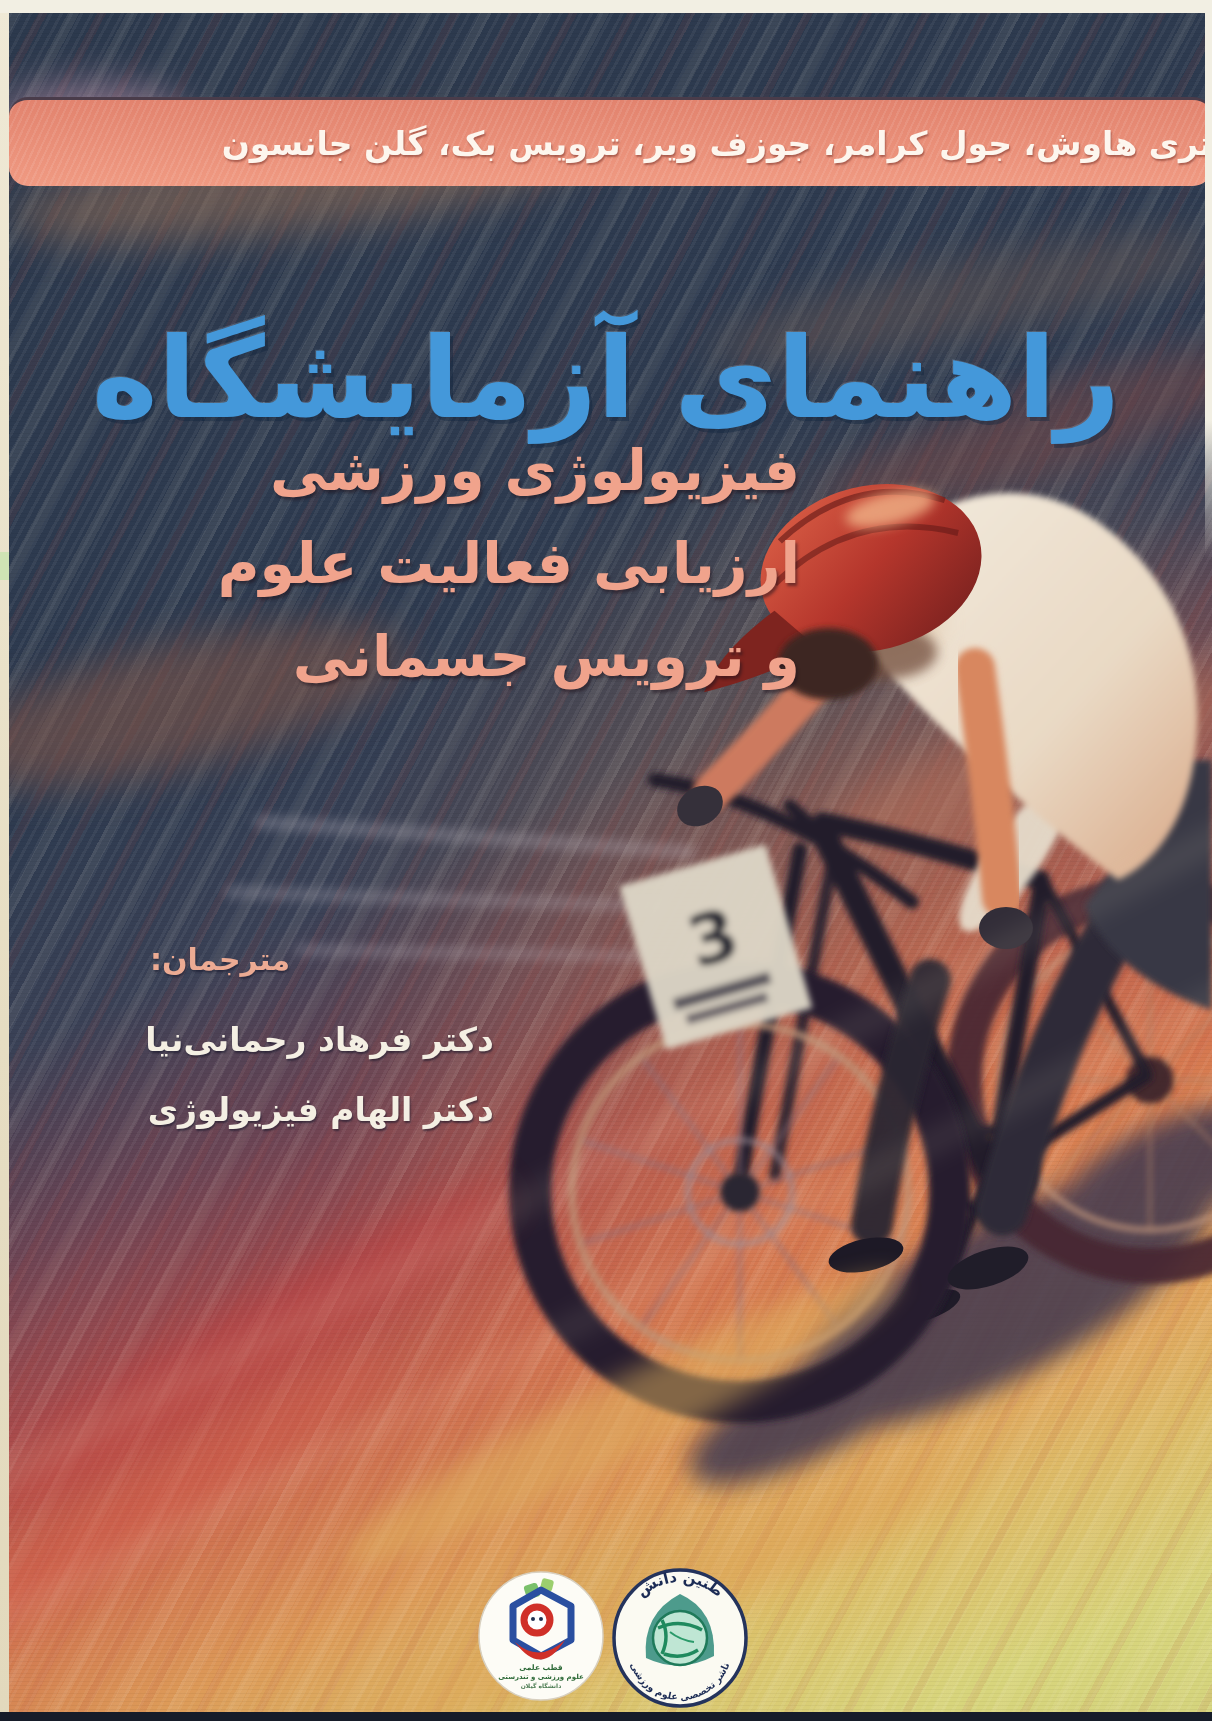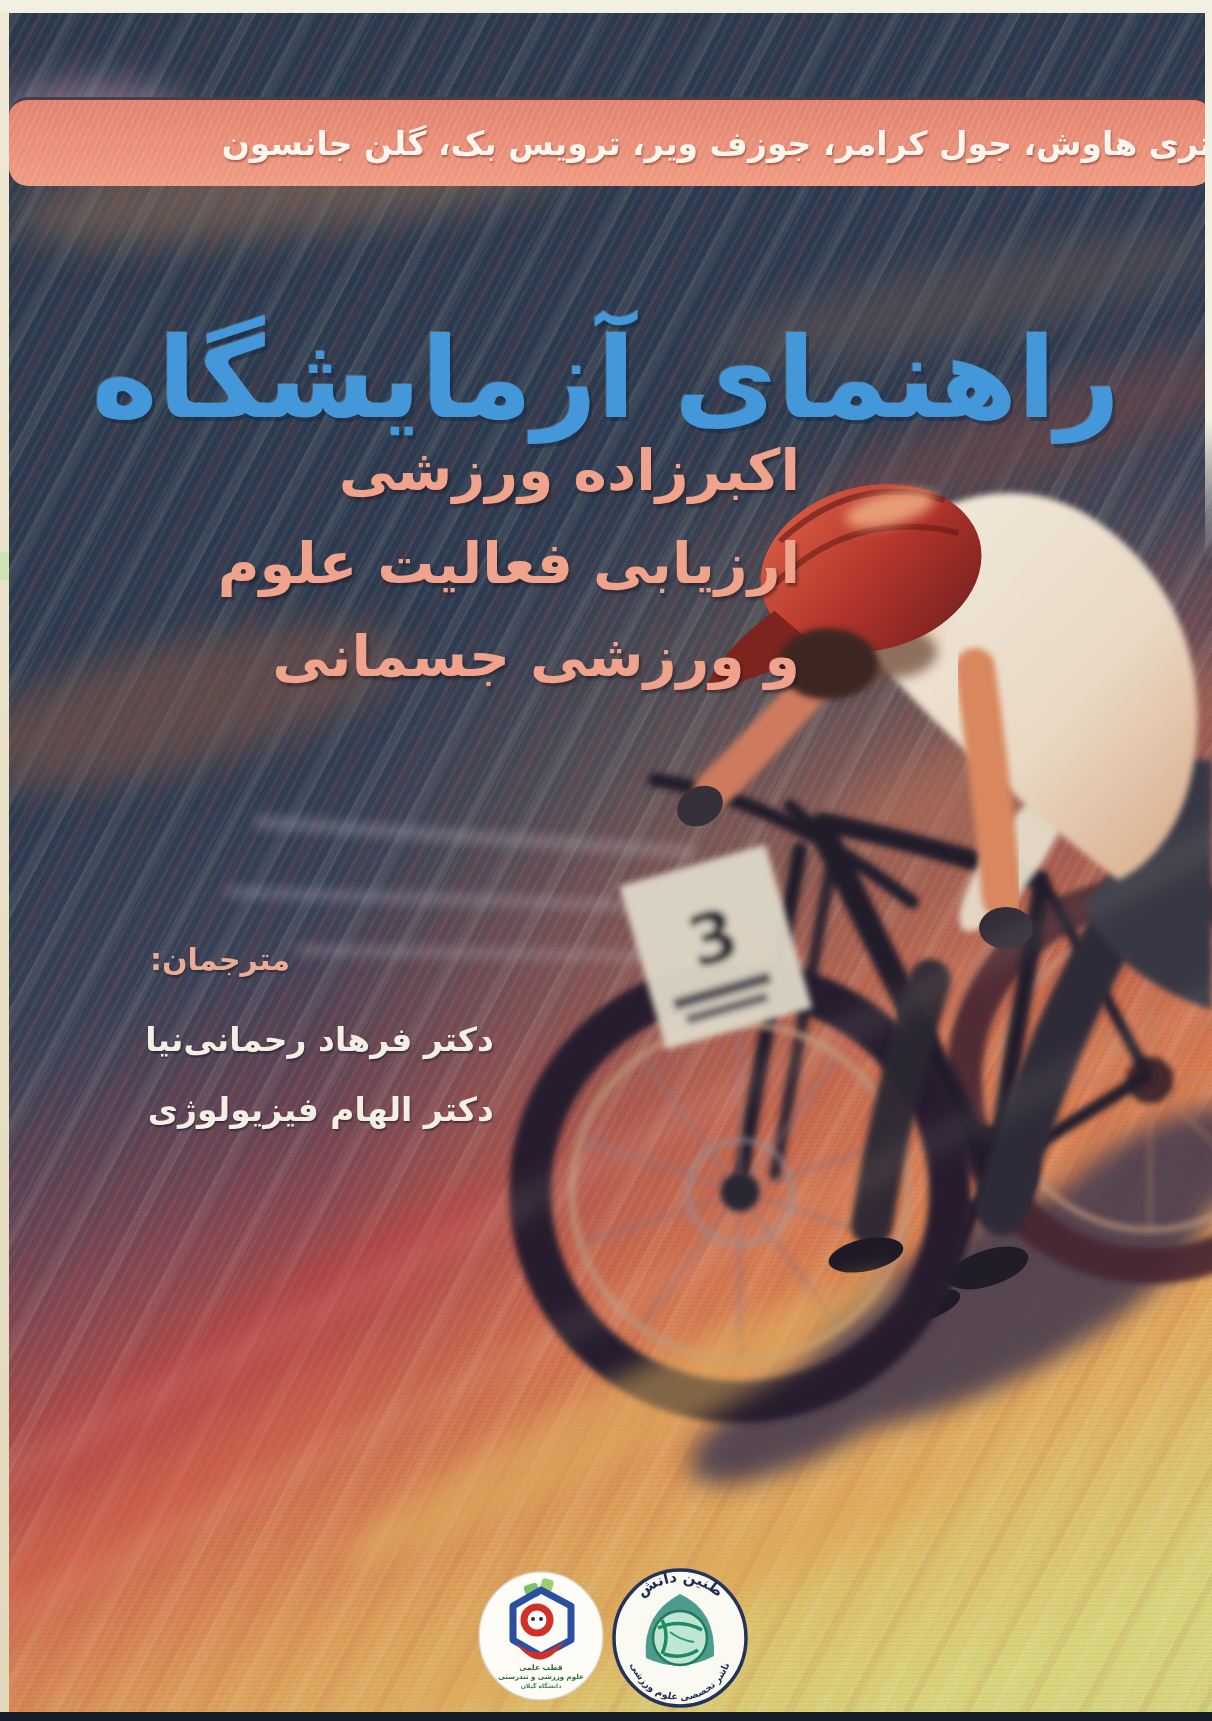--- a/index.html
+++ b/index.html
@@ -218,23 +218,23 @@
     </g>
   </svg>
 
   <div id="authors-banner">
     <span>تری هاوش، جول کرامر، جوزف ویر، ترویس بک، گلن جانسون</span>
   </div>
 
   <h1 id="main-title">راهنمای آزمایشگاه</h1>
 
   <div id="subtitle">
-    <div class="sub-line">اکبرزاده ورزشی</div>
+    <div class="sub-line">فیزیولوژی ورزشی</div>
     <div class="sub-line">ارزیابی فعالیت علوم</div>
-    <div class="sub-line">و ورزشی جسمانی</div>
+    <div class="sub-line">و ترویس جسمانی</div>
   </div>
 
   <div id="translators">
     <div class="t-label">مترجمان:</div>
     <div class="t-name">دکتر فرهاد رحمانی‌نیا</div>
     <div class="t-name">دکتر الهام فیزیولوژی</div>
   </div>
 
   <svg id="logo-university" class="logo" width="128" height="132" viewBox="0 0 128 132">
     <ellipse cx="64" cy="66" rx="62" ry="64" fill="#fdfcf6" stroke="#d8d0c0" stroke-width="1.5"></ellipse>

